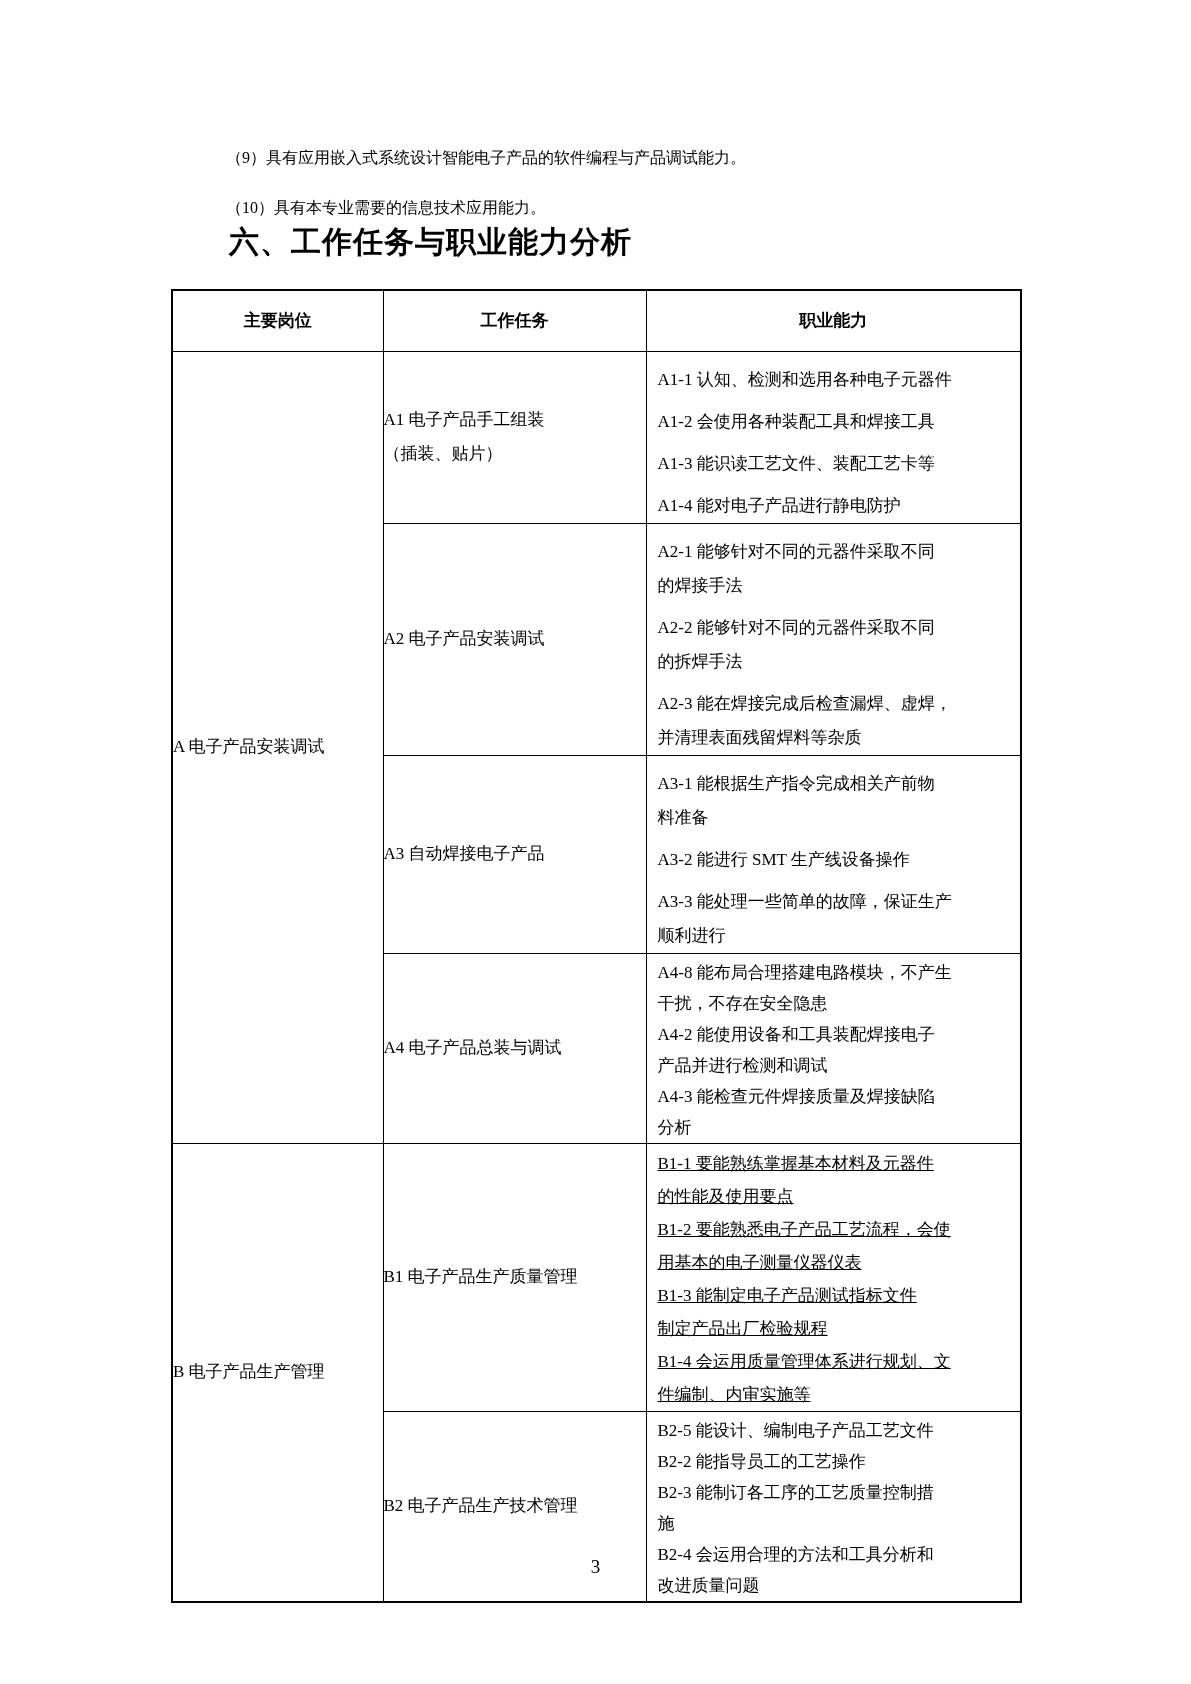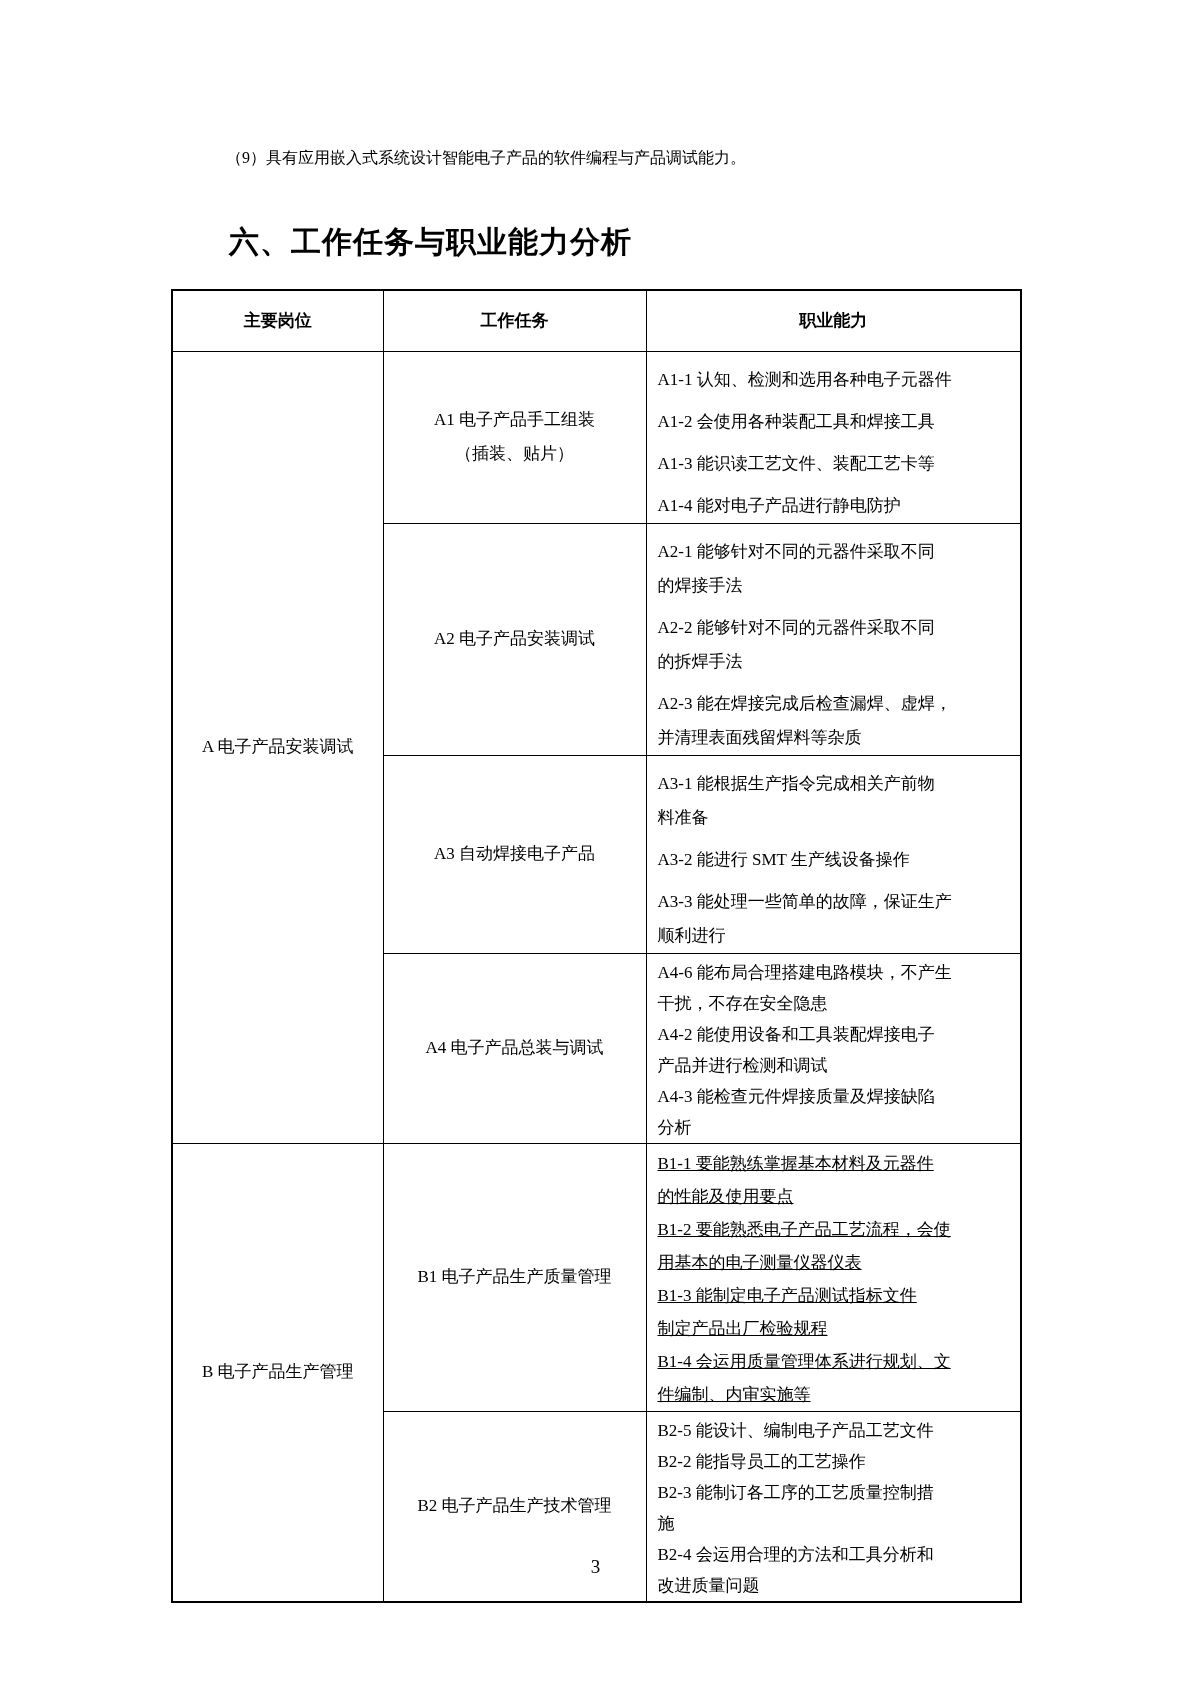--- a/index.html
+++ b/index.html
@@ -48,21 +48,20 @@
     font-size: 17px;
     vertical-align: middle;
   }
   th.hdr {
     font-family: "Liberation Sans", sans-serif;
     font-weight: 700;
     text-align: center;
     height: 61px;
   }
   td.pos-cell, td.task-cell {
-    text-align: center;
     white-space: pre-line;
     line-height: 34px;
   }
   td.ability-cell {
     vertical-align: top;
     text-align: left;
     padding: 3px 8px 0 11px;
   }
   .ability-item { white-space: pre-line; }
   .lh34 .ability-item { line-height: 34px; margin-top: 8px; }
@@ -76,20 +75,21 @@
     text-align: center;
     font-size: 19px;
   }
 </style>
 </head>
 <body>
 
 <div class="page">
 
   <p class="intro-item i9">（9）具有应用嵌入式系统设计智能电子产品的软件编程与产品调试能力。</p>
+  <p class="intro-item i10">（10）具有本专业需要的信息技术应用能力。</p>
 
   <h2 class="section-heading">六、工作任务与职业能力分析</h2>
 
   <table class="task-table">
     <colgroup>
       <col style="width:211px">
       <col style="width:263px">
       <col style="width:375px">
     </colgroup>
     <tbody>
@@ -130,21 +130,21 @@
 料准备</div>
           <div class="ability-item">A3-2 能进行 SMT 生产线设备操作</div>
           <div class="ability-item">A3-3 能处理一些简单的故障，保证生产
 顺利进行</div>
         </td>
       </tr>
 
       <tr style="height:190px">
         <td class="task-cell">A4 电子产品总装与调试</td>
         <td class="ability-cell lh31">
-          <div class="ability-item">A4-6 能布局合理搭建电路模块，不产生
+          <div class="ability-item">A4-8 能布局合理搭建电路模块，不产生
 干扰，不存在安全隐患</div>
           <div class="ability-item">A4-2 能使用设备和工具装配焊接电子
 产品并进行检测和调试</div>
           <div class="ability-item">A4-3 能检查元件焊接质量及焊接缺陷
 分析</div>
         </td>
       </tr>
 
       <tr style="height:268px">
         <td class="pos-cell" rowspan="2">B 电子产品生产管理</td>

